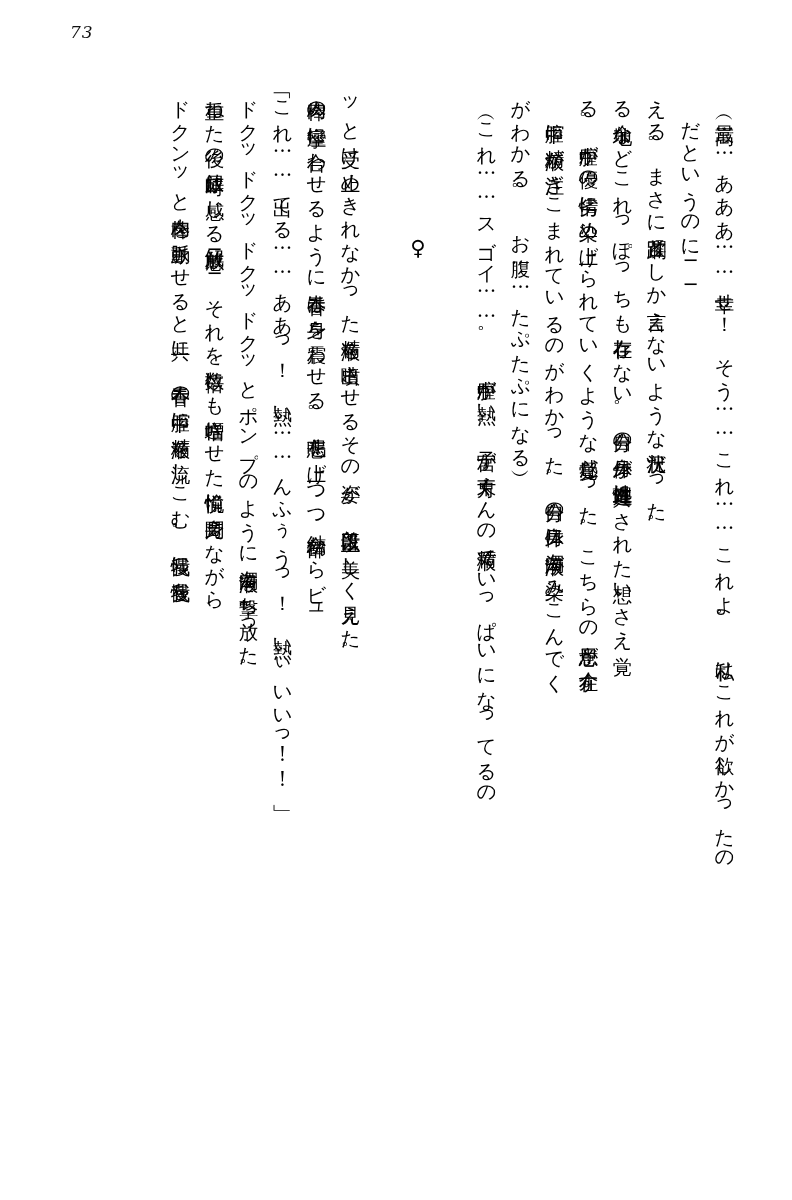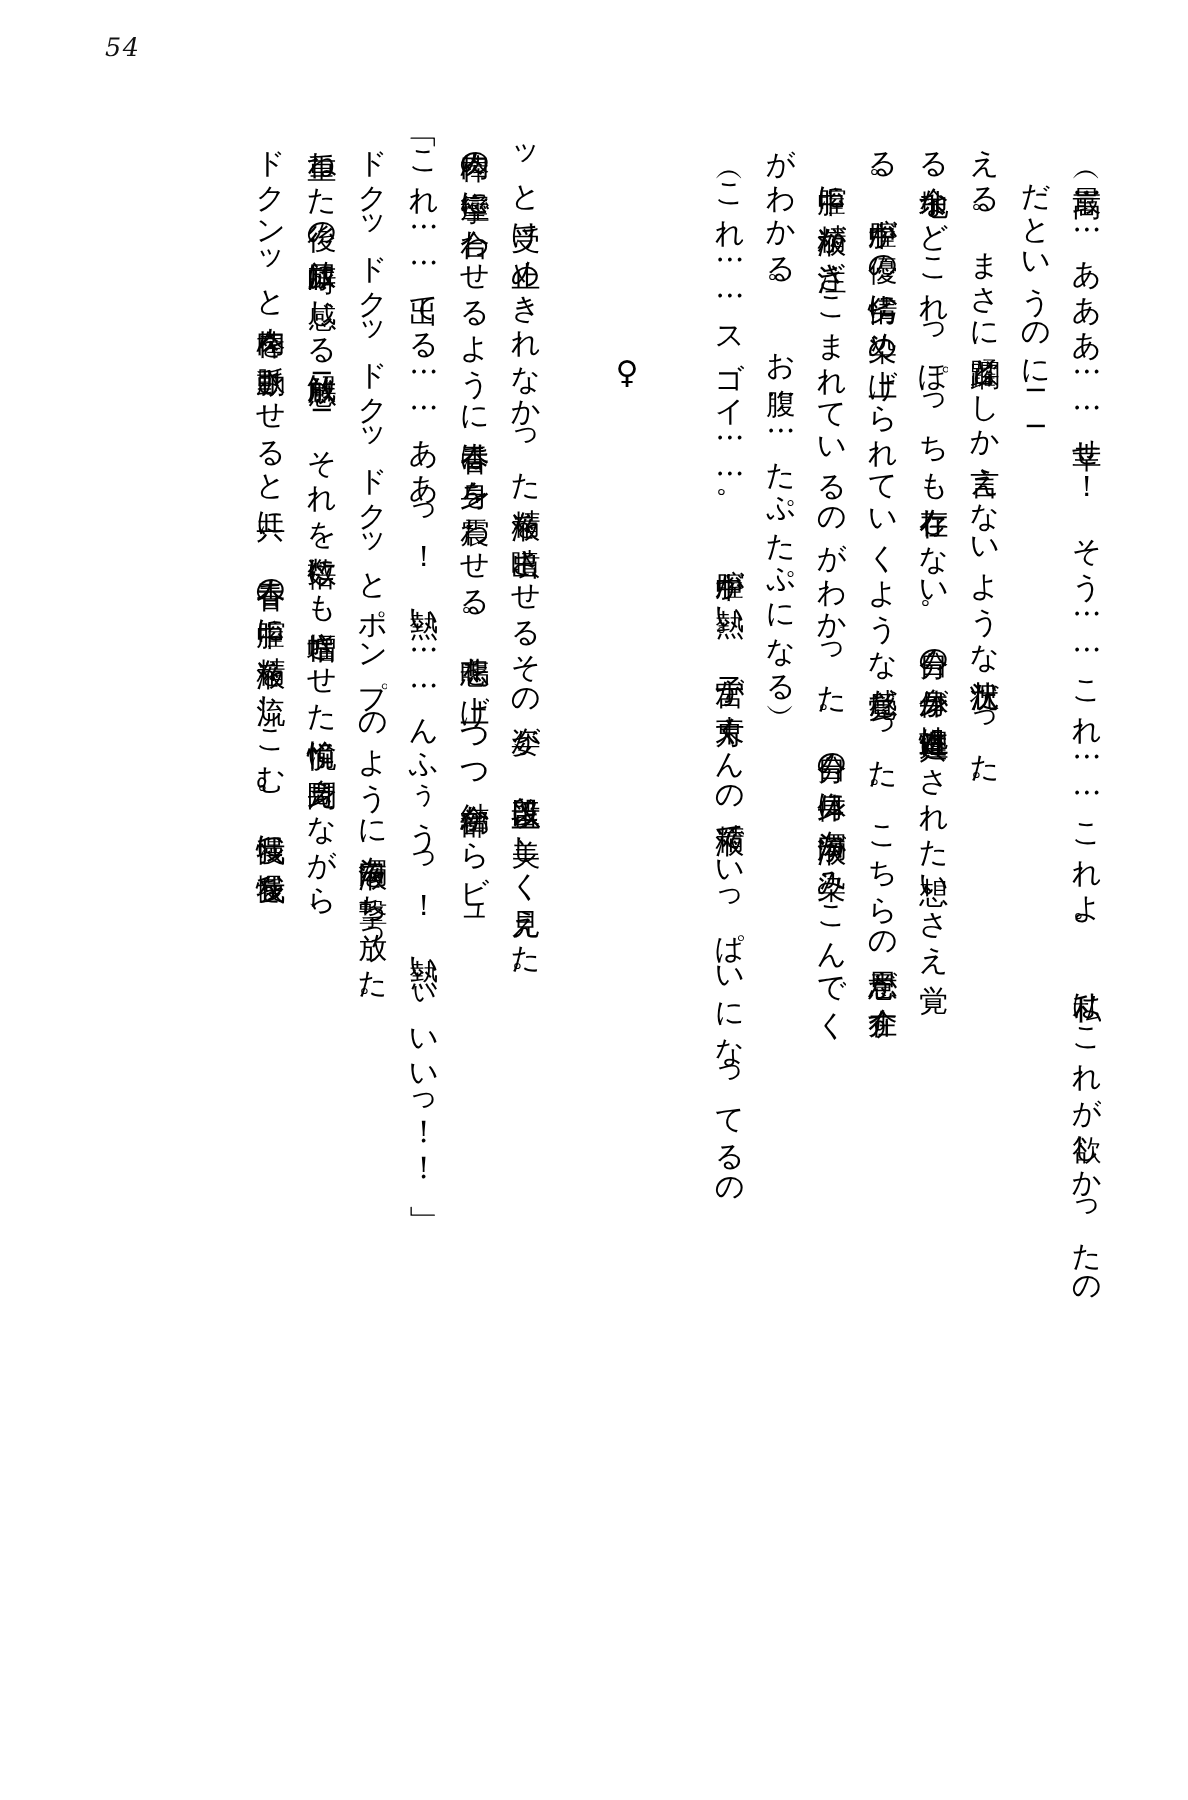--- a/index.html
+++ b/index.html
@@ -67,21 +67,21 @@
   .spacer-col {
     width: 34px;
     height: 1060px;
   }
 </style>
 </head>
 <body>
 
 <div class="page">
 
-  <div class="page-number">54</div>
+  <div class="page-number">73</div>
 
   <div class="body-text">
     <div class="col">ドクンッと肉棒を脈動させると共に、春香の膣中に精液を流しこむ。我慢に我慢を</div>
     <div class="col">重ねた後の放尿時に感じる解放感──それを数倍にも増幅させた愉悦に身悶えながら、</div>
     <div class="col">ドクッドクッドクッドクッとポンプのように白濁液を撃ち放った。</div>
     <div class="col">「これ……出てる……ああっ！　熱い……んふぅうっ！　熱いぃいいっ!!」</div>
     <div class="col">肉棒の痙攣に合わせるように春香は身を震わせる。悲鳴を上げつつ結合部からビュ</div>
     <div class="col">ッと受け止めきれなかった精液を噴出させるその姿が、普段以上に美しく見えた。</div>
     <div class="spacer-col"></div>
     <div class="symbol-col">♀</div>

